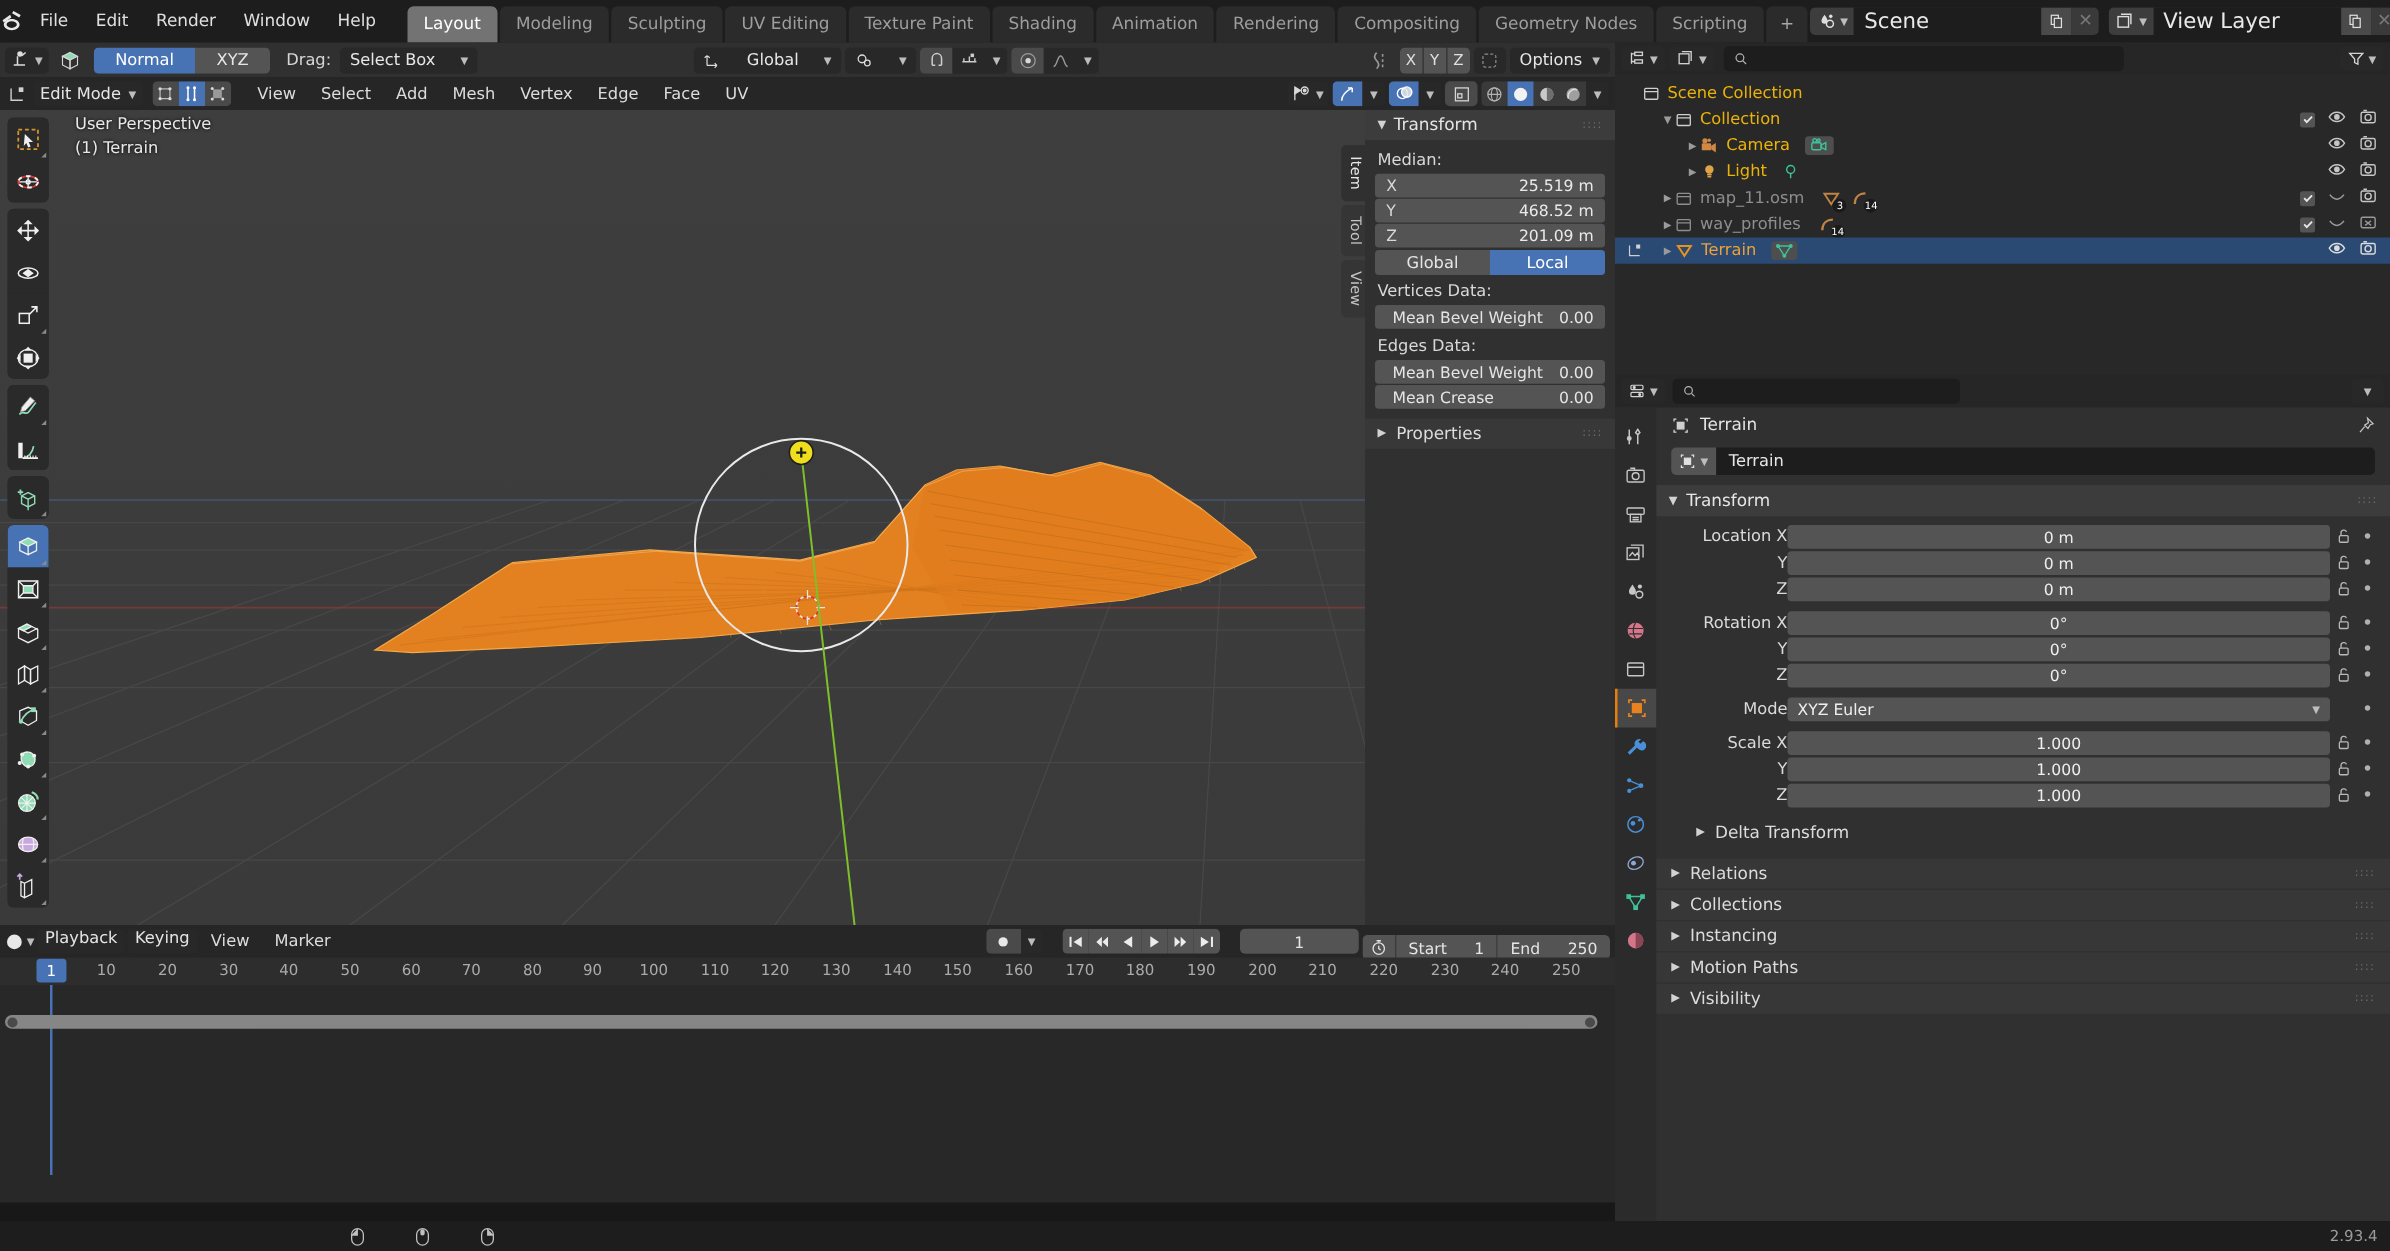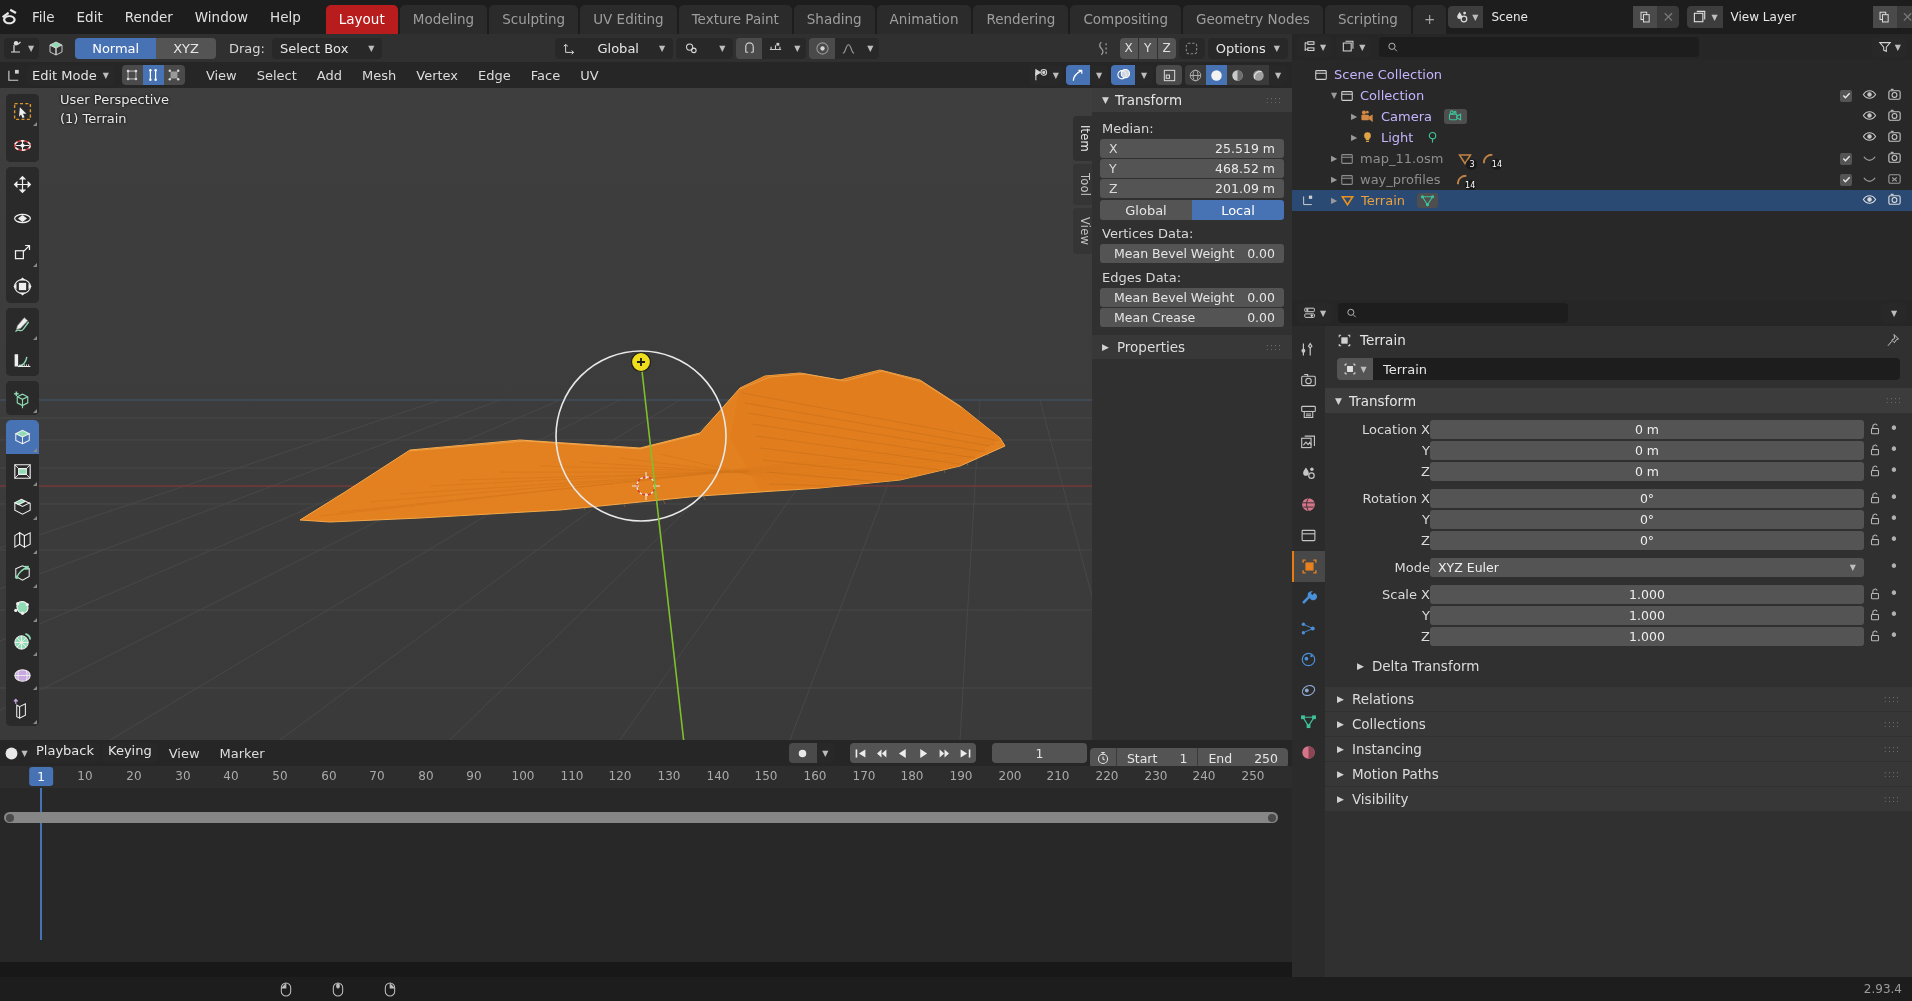--- a/index.html
+++ b/index.html
@@ -22,34 +22,34 @@
   .menu-item {
     padding: 3px 11px; color: #e0e0e0; font-size: 13.5px; border-radius: 3px; cursor: default;
     white-space: nowrap;
   }
   .wstabs { display: flex; align-items: flex-end; height: 34px; margin-left: 14px; }
   .wstab {
     padding: 6px 13px 7px 13px; color: #9e9e9e; font-size: 13.5px;
     background: #2b2b2b; margin-right: 2px; border-radius: 5px 5px 0 0;
     white-space: nowrap;
   }
-  .wstab.active { background: #b91c1c; color: #ffffff; }
+  .wstab.active { background: #737373; color: #ffffff; }
   .wstab.plus { background: #2b2b2b; color: #a8a8a8; padding: 6px 11px 7px 11px; }
   .topbar-right { margin-left: auto; display: flex; align-items: center; gap: 8px; padding-right: 4px; }
   .id-block {
     display: flex; align-items: center; height: 22px; border-radius: 4px; overflow: hidden;
     background: #2b2b2b;
   }
   .id-icon-btn {
     display:flex; align-items:center; gap:3px;
     background: #3d3d3d; height: 22px; padding: 0 5px 0 6px; border-radius: 4px 0 0 4px;
   }
   .id-name {
     background: #1d1d1d; height: 22px; min-width: 150px; display: flex; align-items: center;
-    padding: 0 8px; font-size: 12px; color: #e9e9e9;
+    padding: 0 8px; font-size: 17px; color: #e9e9e9;
   }
   .id-btn {
     background: #4a4a4a; height: 22px; width: 24px; display:flex; align-items:center; justify-content:center;
   }
   .id-x { background: #3a3a3a; height: 22px; width: 22px; display:flex; align-items:center;
     justify-content:center; color: #777; font-size: 14px; border-radius: 0 4px 4px 0;}
   .caret { font-size: 8px; color: #bdbdbd; }
 
   
   .toolsettings {
@@ -205,21 +205,21 @@
   .out-header { height: 26px; background: #262626; display:flex; align-items:center; padding: 0 5px; gap: 4px; }
   .out-search {
     flex: 1; height: 20px; background: #1d1d1d; border-radius: 4px; display:flex; align-items:center;
     padding: 0 8px; gap: 6px; max-width: 320px; margin-left: 4px;
   }
   .out-search input { background: transparent; border: none; outline: none; color:#ddd;
     font-size: 12.5px; font-family: "DejaVu Sans", sans-serif; width: 100%; }
   .out-body { padding: 4px 0 0 0; }
   .out-row { display:flex; align-items:center; height: 21px; padding-left: 8px; font-size: 13px; position:relative; }
   .out-row.sel { background: #2a4a73; }
-  .out-row .name { color: #c4b5fd; margin-left: 6px; }
+  .out-row .name { color: #eab308; margin-left: 6px; }
   .out-row.dim .name { color: #8e8e8e; }
   .out-row.sel .name { color: #eba03b; }
   .out-icons { position:absolute; right: 10px; display:flex; align-items:center; gap: 10px; }
   .disc { font-size: 8px; color: #9a9a9a; width: 12px; text-align:center; }
   .chkbox { width: 12px; height: 12px; border-radius: 2px; background: #545454; display:flex;
     align-items:center; justify-content:center; }
   .badge { position:absolute; background:#1a1a1a; color:#fff; font-size:8px; border-radius:50%;
     width:11px; height:11px; display:flex; align-items:center; justify-content:center;
     right:-4px; bottom:-3px;}
 

